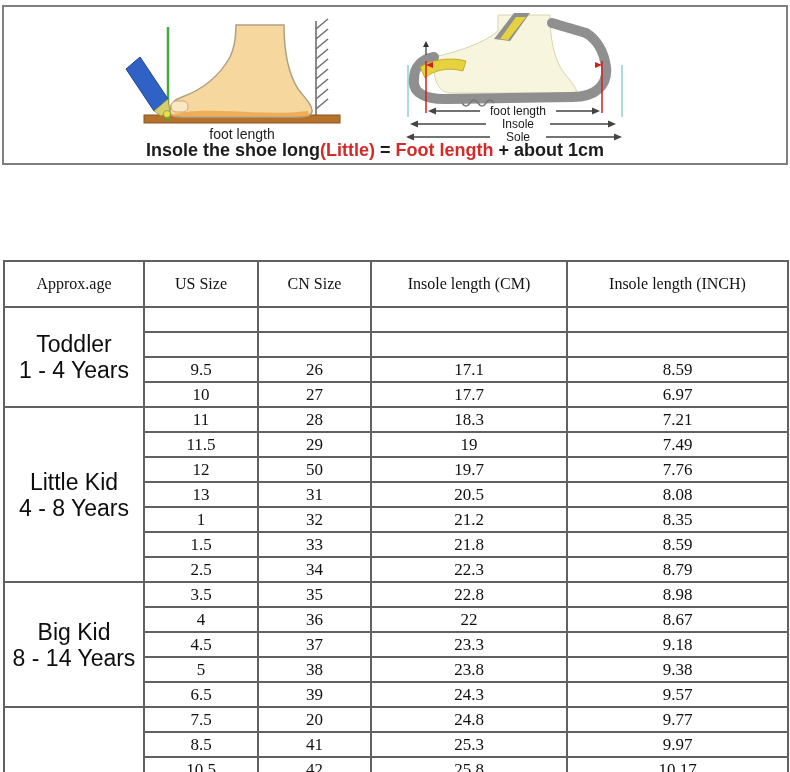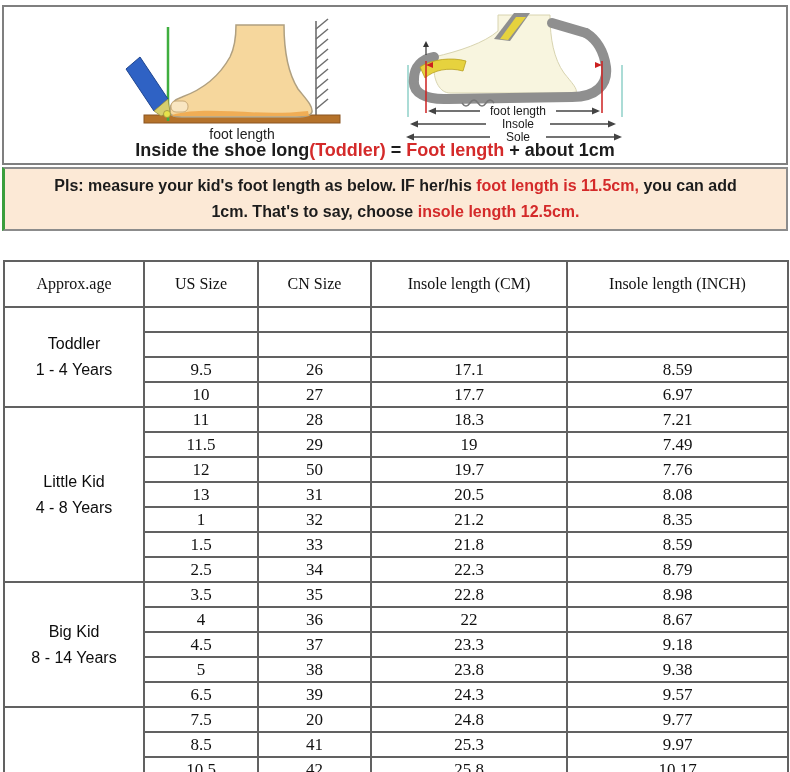--- a/index.html
+++ b/index.html
@@ -19,21 +19,21 @@
     background:#fce9d6;border:2px solid #8c8c8c;border-left:3px solid #3a9e3c;
     display:flex;align-items:center;justify-content:center;text-align:center;
     font-size:16px;font-weight:700;color:#1c1c1c;line-height:26px;}
 
   
   .size-table{position:absolute;left:3px;top:236px;width:784px;border-collapse:collapse;table-layout:fixed;margin-top:24px;}
   .size-table th,.size-table td{border:2px solid #616161;text-align:center;vertical-align:middle;
     font-family:"Liberation Serif",serif;color:#111;padding:0;overflow:hidden;}
   .size-table th{height:44px;font-size:16px;font-weight:400;}
   .size-table td{height:23px;font-size:17px;}
-  .size-table td.age-cell{font-family:"Liberation Sans",sans-serif;font-size:16px;line-height:26px;color:#0d0d0d;}
+  .size-table td.age-cell{font-family:"Liberation Sans",sans-serif;font-size:23px;line-height:26px;color:#0d0d0d;}
 
   svg text{font-family:"Liberation Sans",sans-serif;}
 </style>
 </head>
 <body>
 
 <div class="page">
 
   <div class="top-box">
 
@@ -128,26 +128,23 @@
 
       <g stroke="#444" stroke-width="1.3">
         <line x1="8" y1="128" x2="90" y2="128"></line>
         <line x1="146" y1="128" x2="220" y2="128"></line>
         <polygon points="6,128 14,124.5 14,131.5" fill="#444" stroke="none"></polygon>
         <polygon points="222,128 214,124.5 214,131.5" fill="#444" stroke="none"></polygon>
       </g>
       <text x="118" y="132" font-size="12" fill="#1a1a1a" text-anchor="middle">Sole</text>
     </svg>
 
-    <div class="formula-caption"><span>Inside the shoe long</span><span class="seg-red">(Toddler)</span><span> = </span><span class="seg-red">Foot length</span><span> + about 1cm</span></div>
+    <div class="formula-caption"><span>Insole the shoe long</span><span class="seg-red">(Little)</span><span> = </span><span class="seg-red">Foot length</span><span> + about 1cm</span></div>
   </div>
 
-  <div class="notice-box">
-    <div><span>Pls: measure your kid's foot length as below. IF her/his </span><span class="seg-red">foot length is 11.5cm,</span><span> you can add</span><br><span>1cm. That's to say, choose </span><span class="seg-red">insole length 12.5cm.</span></div>
-  </div>
 
   <table class="size-table">
     <colgroup>
       <col style="width:140px">
         <col style="width:114px">
         <col style="width:113px">
       <col style="width:196px">
         <col style="width:221px">
     </colgroup>
     <thead>

